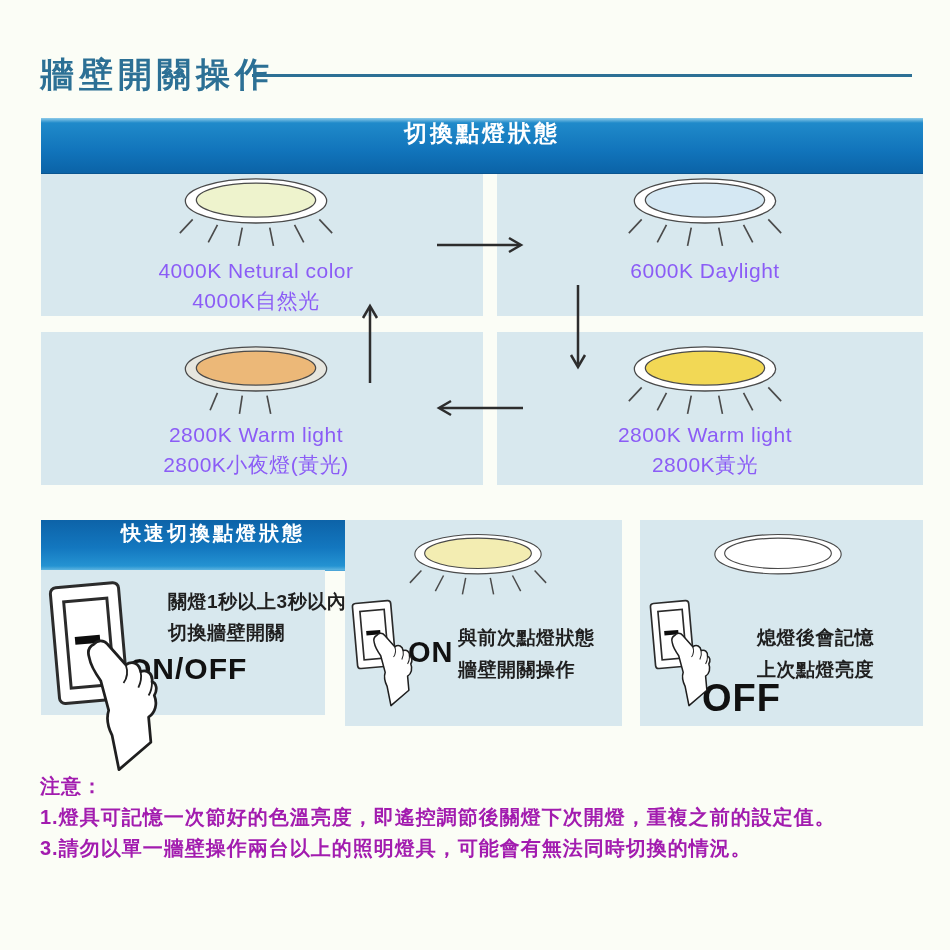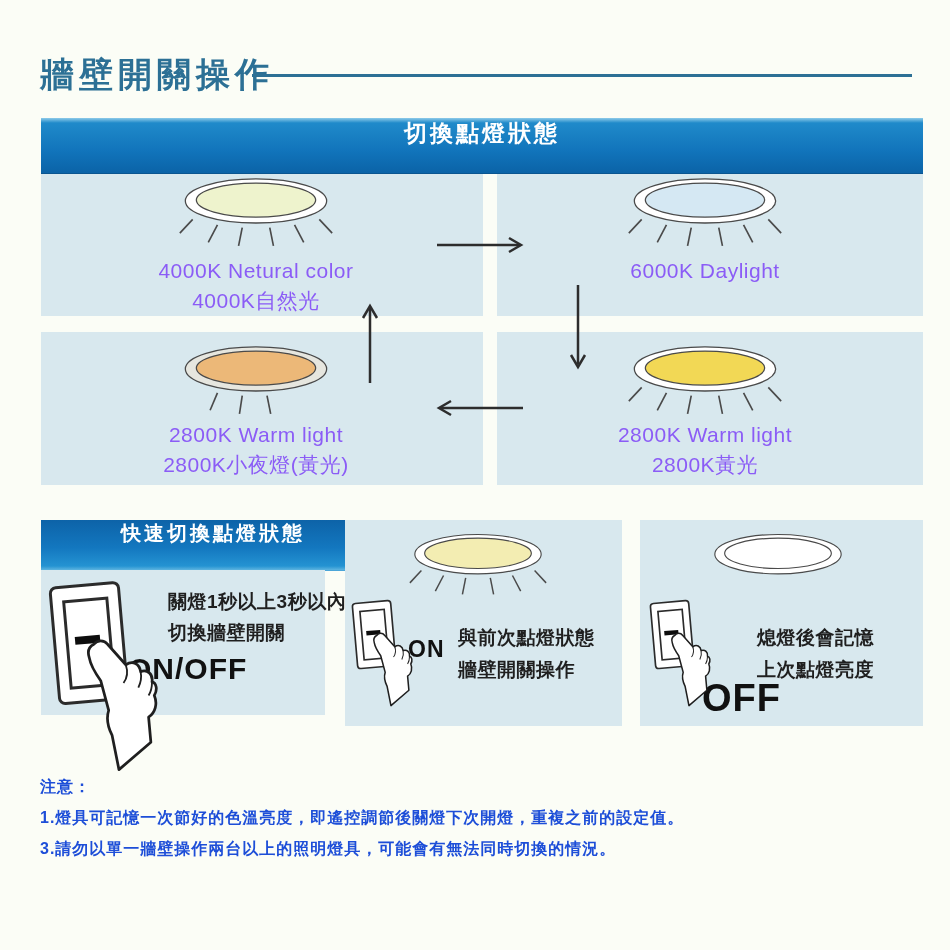--- a/index.html
+++ b/index.html
@@ -58,21 +58,21 @@
     position:absolute;font-size:19px;line-height:31px;
     font-weight:600;color:#1f1f1f;white-space:nowrap;letter-spacing:0.5px;
   }
   .onoff-big{
     position:absolute;font-size:30px;font-weight:700;color:#111111;
     letter-spacing:1px;white-space:nowrap;
   }
   
   .notes{
     position:absolute;left:40px;top:776px;width:885px;
-    font-size:16px;font-weight:700;color:#1d4ed8;letter-spacing:1px;
+    font-size:20px;font-weight:700;color:#a21caf;letter-spacing:1px;
   }
   .notes .note-line{margin:0 0 10px 0;line-height:21px;white-space:nowrap;}
 </style>
 </head>
 <body>
 
 <div class="abs page-title">牆壁開關操作</div>
 <div class="abs title-rule"></div>
 
 <div class="abs blue-header main-header">
@@ -207,21 +207,21 @@
 <svg class="switch" style="left:350px;top:598px;width:64px;height:109px;z-index:3;" viewBox="0 0 100 170">
   <g transform="rotate(-5 38 60)">
     <rect x="8" y="6" width="60" height="102" rx="5"></rect>
     <rect x="19" y="19" width="38" height="76"></rect>
     <line class="bar" x1="26" y1="54" x2="48" y2="54"></line>
   </g>
   <path class="hand" d="M42,58 C45,54 51,54 54,58 L70,76 C76,72 82,75 83,82 C89,80 94,84 93,91 C97,92 98,98 95,103 C98,110 96,118 90,122 L92,144 L64,168 L58,138 C54,130 53,122 55,116 L48,90 C43,83 39,76 38,70 C36,64 38,60 42,58 Z"></path>
   <path class="hand-lines" d="M70,76 C72,82 71,88 68,92 M83,82 C84,87 83,92 81,96 M93,91 C93,96 92,100 90,103"></path>
 </svg>
 
-<div class="onoff-big" style="left:408px;top:636px;font-size:23px;">ON</div>
+<div class="onoff-big" style="left:408px;top:636px;font-size:29px;">ON</div>
 <div class="instr" style="left:458px;top:622px;line-height:32px;">
   <div>與前次點燈狀態</div>
   <div>牆壁開關操作</div>
 </div>
 
 <div class="abs panel" style="left:640px;top:520px;width:283px;height:206px;"></div>
 
 <svg class="lamp" style="left:708px;top:532px;width:140px;height:64px;" viewBox="0 0 170 78">
   <ellipse cx="85" cy="27" rx="77" ry="24" fill="#ffffff"></ellipse>
   <ellipse cx="85" cy="26" rx="65" ry="18.5" fill="#ffffff"></ellipse>

